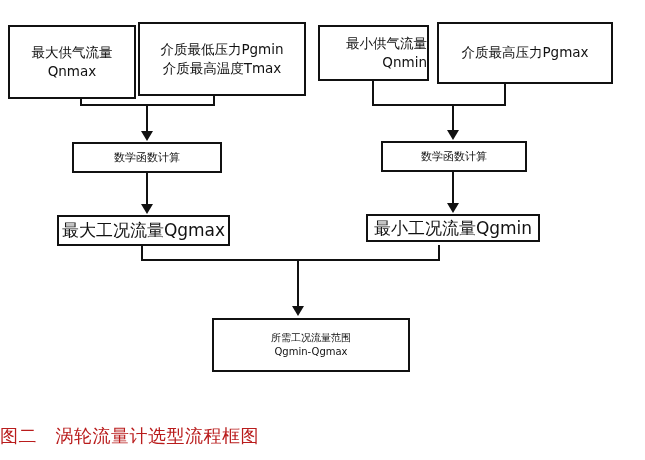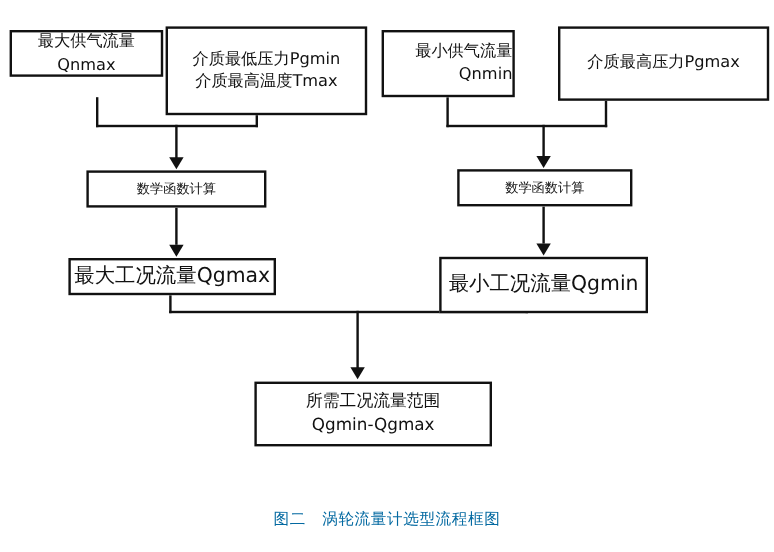--- a/index.html
+++ b/index.html
@@ -31,21 +31,21 @@
     line-height: 1.42;
     z-index: 3;
   }
   .node .ln {
     display: block;
     white-space: nowrap;
   }
   .n-input  { font-size: 13.5px; }
   .n-proc   { font-size: 11px; }
   .n-out    { font-size: 17px; }
-  .n-final  { font-size: 14px; }
+  .n-final  { font-size: 10px; }
 
   .edge {
     position: absolute;
     background: #111111;
     z-index: 1;
   }
   .edge.v { width: 2px; }
   .edge.h { height: 2px; }
 
   .arrowhead {
@@ -55,63 +55,62 @@
     border-left: 6px solid transparent;
     border-right: 6px solid transparent;
     border-top: 10px solid #111111;
     z-index: 2;
   }
 
   #caption {
     position: absolute;
     left: 0;
     right: 0;
-    text-align: center;
-    color: #0369a1;
-    font-size: 13px;
+    color: #b91c1c;
+    font-size: 18px;
     letter-spacing: 0.5px;
   }
 </style>
 </head>
 <body>
 
 <div id="canvas">
 
-  <div class="node n-input" style="left:8px; top:25px; width:128px; height:39px;">
+  <div class="node n-input" style="left:8px; top:25px; width:128px; height:74px;">
     <span class="ln">最大供气流量</span>
     <span class="ln">Qnmax</span>
   </div>
 
   <div class="node n-input" style="left:138px; top:22px; width:168px; height:74px;">
     <span class="ln">介质最低压力Pgmin</span>
     <span class="ln">介质最高温度Tmax</span>
   </div>
 
   <div class="node n-input" style="left:318px; top:25px; width:111px; height:56px;align-items:flex-end;">
     <span class="ln">最小供气流量</span>
     <span class="ln">Qnmin</span>
   </div>
 
-  <div class="node n-input" style="left:437px; top:22px; width:176px; height:62px;margin-left:28px;">
+  <div class="node n-input" style="left:437px; top:22px; width:176px; height:62px;">
     <span class="ln">介质最高压力Pgmax</span>
   </div>
 
   <div class="node n-proc" style="left:72px; top:142px; width:150px; height:31px;">
     <span class="ln">数学函数计算</span>
   </div>
 
   <div class="node n-proc" style="left:381px; top:141px; width:146px; height:31px;">
     <span class="ln">数学函数计算</span>
   </div>
 
   <div class="node n-out" style="left:57px; top:215px; width:173px; height:31px;">
     <span class="ln">最大工况流量Qgmax</span>
   </div>
 
-  <div class="node n-out" style="left:366px; top:214px; width:174px; height:47px;">
+  <div class="node n-out" style="left:366px; top:214px; width:174px; height:28px;">
     <span class="ln">最小工况流量Qgmin</span>
   </div>
 
   <div class="node n-final" style="left:212px; top:318px; width:198px; height:54px;">
     <span class="ln">所需工况流量范围</span>
     <span class="ln">Qgmin-Qgmax</span>
   </div>
 
   <div class="edge v" style="left:80px; top:81px; height:25px;"></div>
   <div class="edge v" style="left:213px; top:84px; height:22px;"></div>

